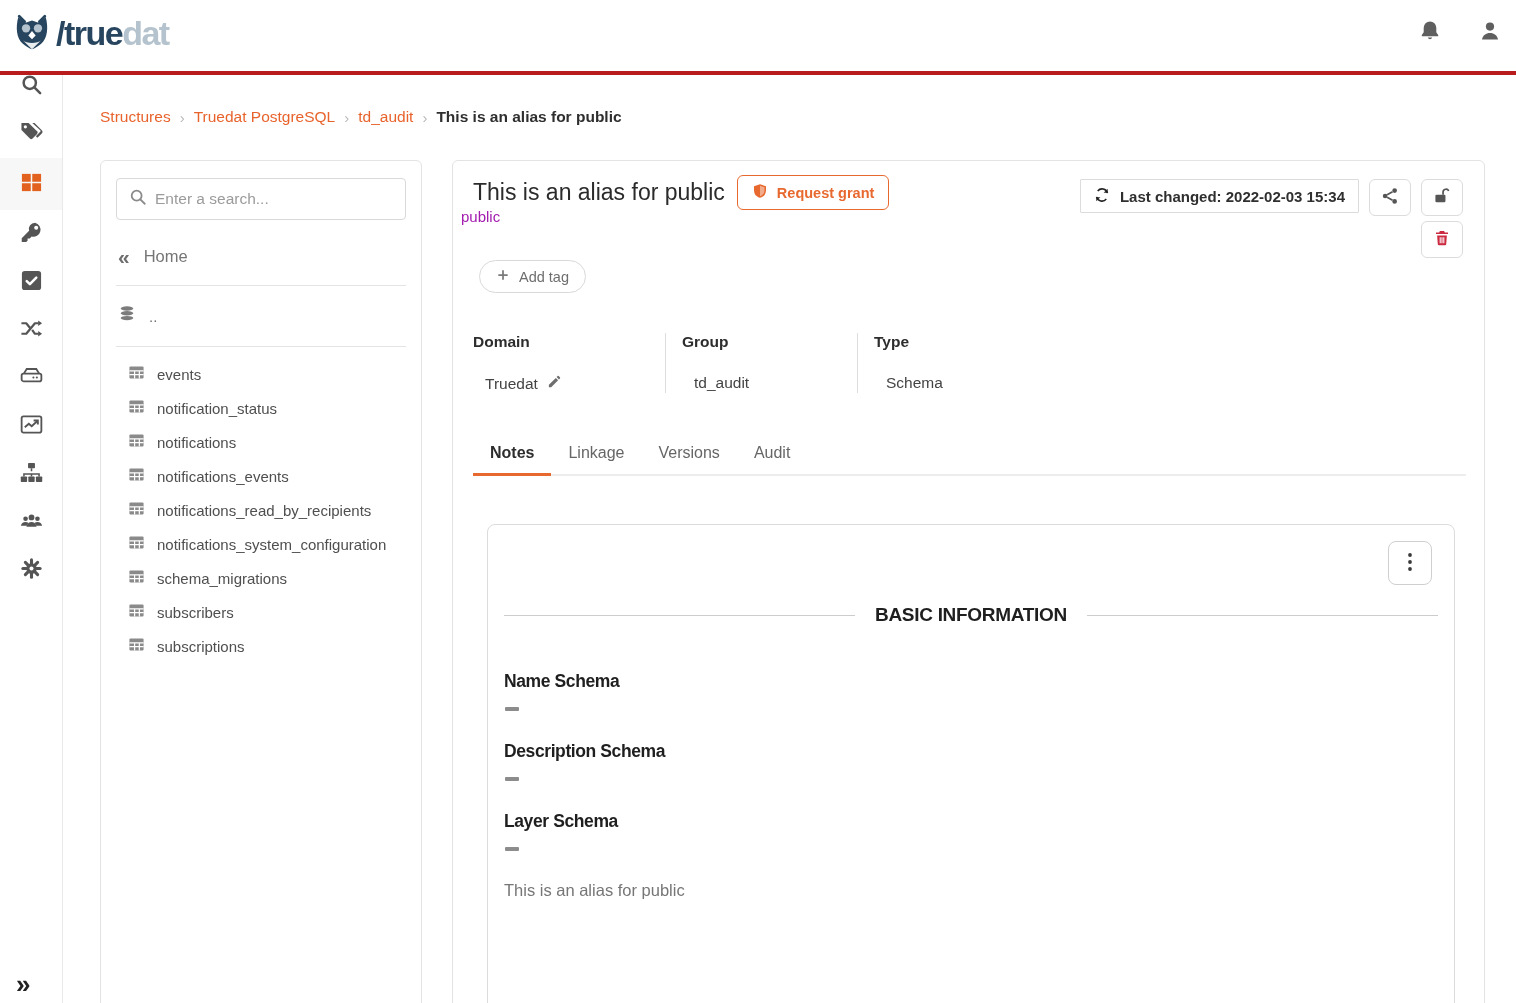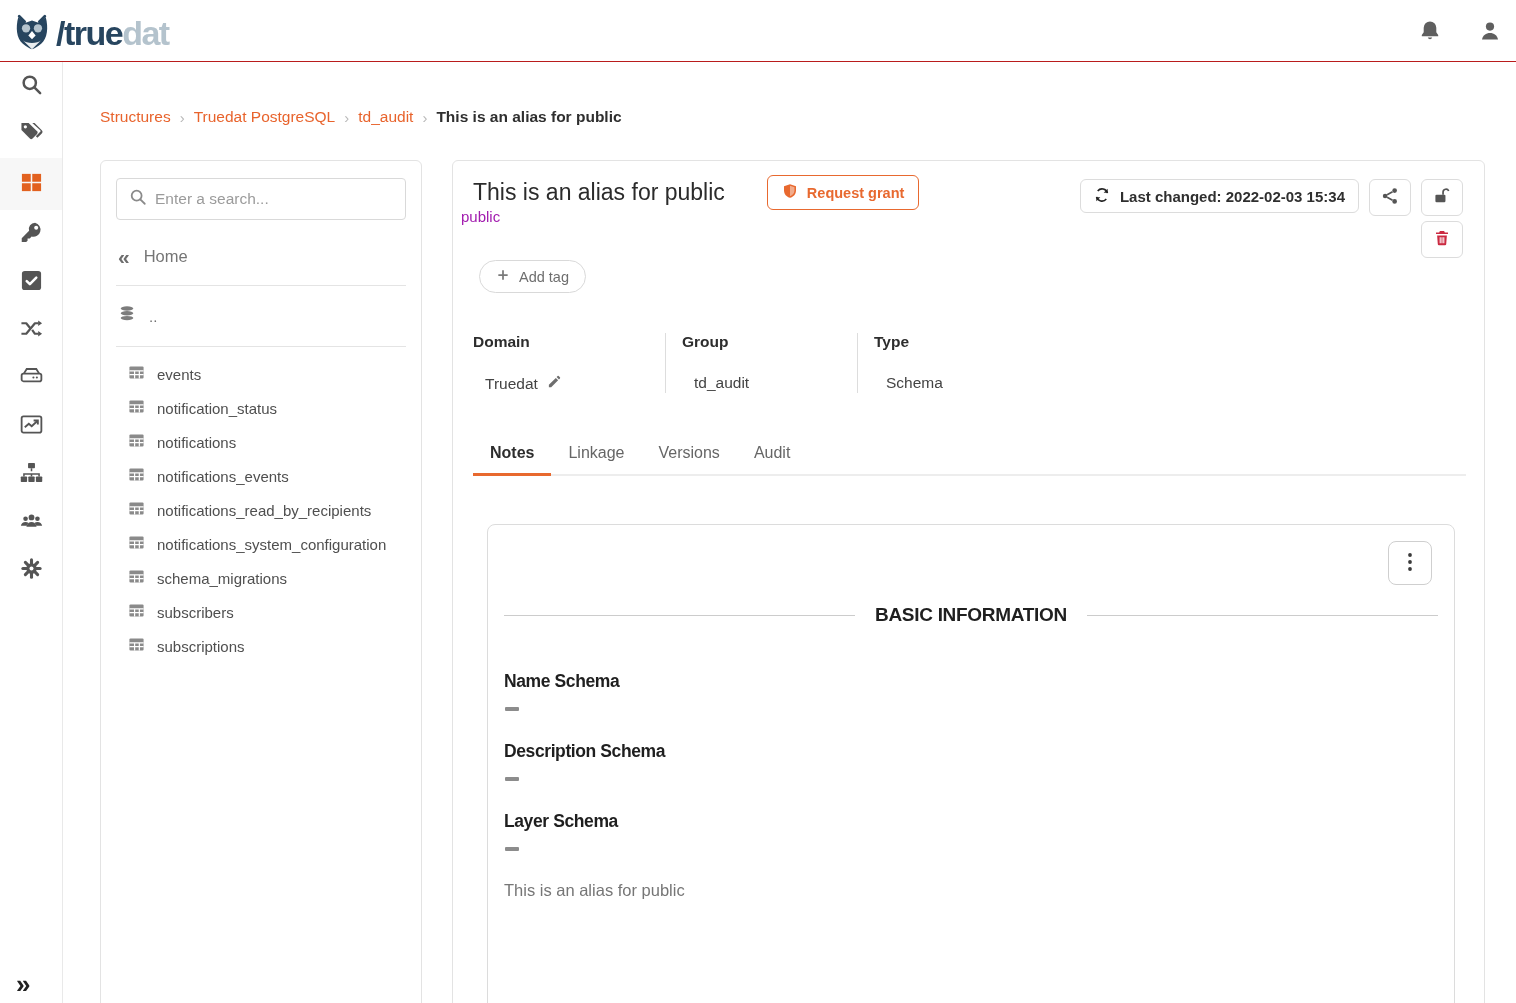--- a/index.html
+++ b/index.html
@@ -1,21 +1,21 @@
 <!DOCTYPE html>
 <html><head>
 <meta charset="utf-8">
 <style>
   * { margin:0; padding:0; box-sizing:border-box; }
   html,body { width:1516px; height:1003px; overflow:hidden; background:#fff;
     font-family:"Liberation Sans", sans-serif; color:#333; }
 
   
-  .app-header { position:absolute; left:0; top:0; width:1516px; height:62px;
-    background:#fff; border-bottom:1px solid #b91c1c; z-index:5; }
+  .app-header { position:absolute; left:0; top:0; width:1516px; height:75px;
+    background:#fff; border-bottom:4px solid #b91c1c; z-index:5; }
   .logo { position:absolute; left:10px; top:9px; display:flex; align-items:center; }
   .logo svg { width:44px; height:44px; }
   .logo-text { font-size:34px; font-weight:800; letter-spacing:-1.5px; color:#27455f; margin-left:2px; }
   .logo-text .lt2 { color:#b4c3cd; }
   .header-actions { position:absolute; right:8px; top:0; height:62px; display:flex; align-items:center; gap:36px; padding-right:6px; }
   .hicon { width:24px; height:24px; color:#5f5f5f; cursor:pointer; }
   .hicon svg { width:100%; height:100%; }
 
   
   .rail { position:absolute; left:0; top:62px; width:63px; height:941px; background:#fff;
@@ -51,25 +51,25 @@
   .tree-row { display:flex; align-items:center; gap:12px; padding:7px 17px 7px 27px; cursor:pointer; }
   .tree-row svg { width:17px; height:17px; color:#8a8a8a; flex:none; }
   .tree-row span { font-size:15px; color:#4f4f4f; }
 
   
   .main-panel { position:absolute; left:452px; top:160px; width:1033px; height:880px;
     background:#fff; border:1px solid #e3e3e3; border-radius:6px; }
   .title-row { position:absolute; left:20px; top:14px; display:flex; align-items:center; gap:12px; }
   .page-title { font-size:23px; color:#2b2b2b; }
   .btn-grant { display:flex; align-items:center; gap:9px; border:1px solid #e8692f; border-radius:6px;
-    padding:7px 14px; color:#e8692f; font-size:14.5px; font-weight:700; cursor:pointer; background:#fff;margin-left:30px; }
+    padding:7px 14px; color:#e8692f; font-size:14.5px; font-weight:700; cursor:pointer; background:#fff; }
   .btn-grant svg { width:16px; height:16px; }
   .subtitle { position:absolute; left:8px; top:47px; font-size:15px; color:#a21caf; }
   .hdr-right { position:absolute; right:21px; top:18px; display:flex; gap:10px; }
-  .btn-lastchanged { display:flex; align-items:center; gap:10px; border:1px solid #dcdcdc; border-radius:6px;
+  .btn-lastchanged { display:flex; align-items:center; gap:10px; border:1px solid #dcdcdc; border-radius:1px;
     height:34px; padding:0 13px; font-size:15px; color:#2f2f2f; font-weight:600; cursor:pointer; background:#fff; }
   .btn-lastchanged svg { width:16px; height:16px; color:#222; }
   .sq-btn { width:42px; height:37px; border:1px solid #dcdcdc; border-radius:6px; display:flex;
     align-items:center; justify-content:center; cursor:pointer; background:#fff; color:#555; }
   .sq-btn svg { width:18px; height:18px; }
   .sq-btn.danger { color:#cb2a41; }
   .col-btns { display:flex; flex-direction:column; gap:5px; }
   .btn-addtag { position:absolute; left:26px; top:99px; display:flex; align-items:center; gap:9px;
     border:1px solid #d9d9d9; border-radius:17px; height:33px; padding:0 16px; color:#6e6e6e;
     font-size:14.5px; cursor:pointer; background:#fff; }

